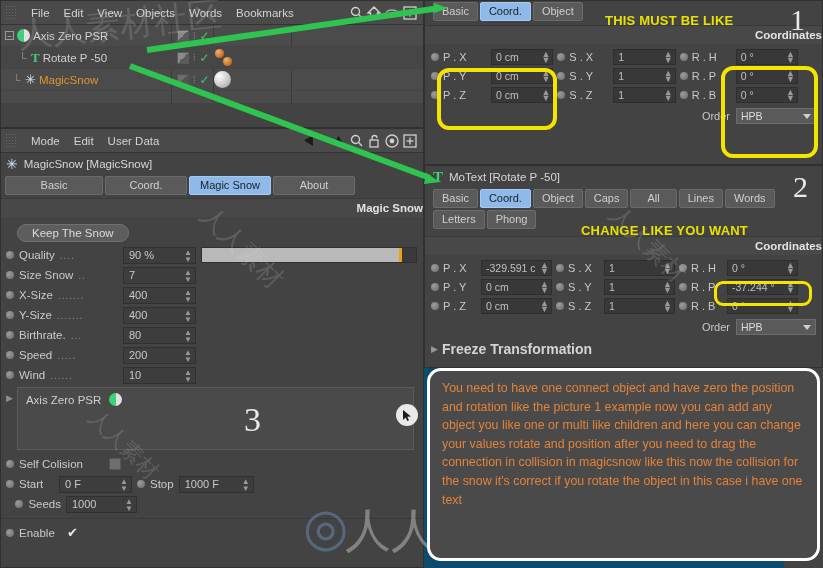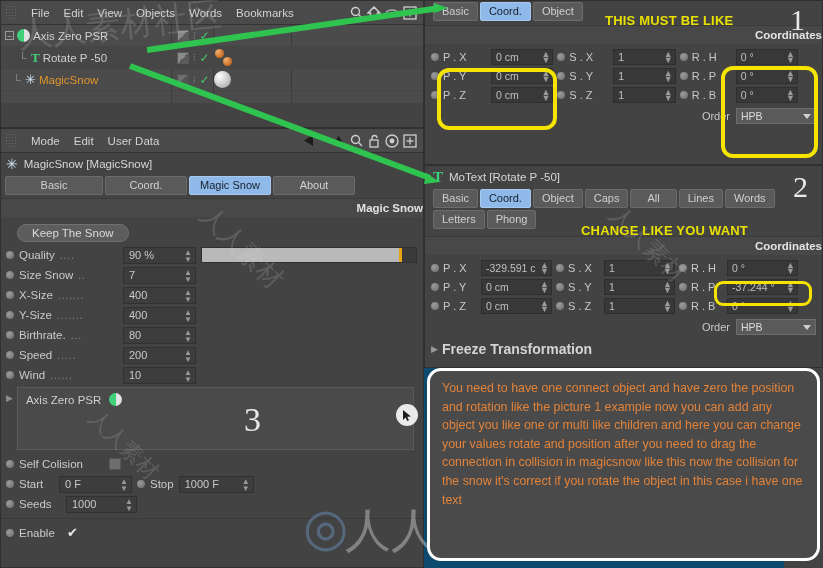--- a/index.html
+++ b/index.html
@@ -521,21 +521,21 @@
         </span>
         <span class="bullet"></span>
         <span>Stop</span>
         <span class="ms-input" style="width:75px;">
           <span>1000 F</span>
           <span class="spin" style="position:absolute;right:3px;top:1px;color:#9a9a9a;font-size:8px;line-height:7px;">▲<br>▼</span>
         </span>
       </div>
 
       <div class="ms-row">
-        <span class="ms-label" style="width:55px;">
+        <span class="ms-label" style="width:55px;justify-content:flex-end;">
           <span class="bullet"></span>
           <span>Seeds</span>
         </span>
         <span class="ms-input" style="width:71px;">
           <span>1000</span>
           <span class="spin" style="position:absolute;right:3px;top:1px;color:#9a9a9a;font-size:8px;line-height:7px;">▲<br>▼</span>
         </span>
       </div>
 
       <div class="hr-line"></div>

